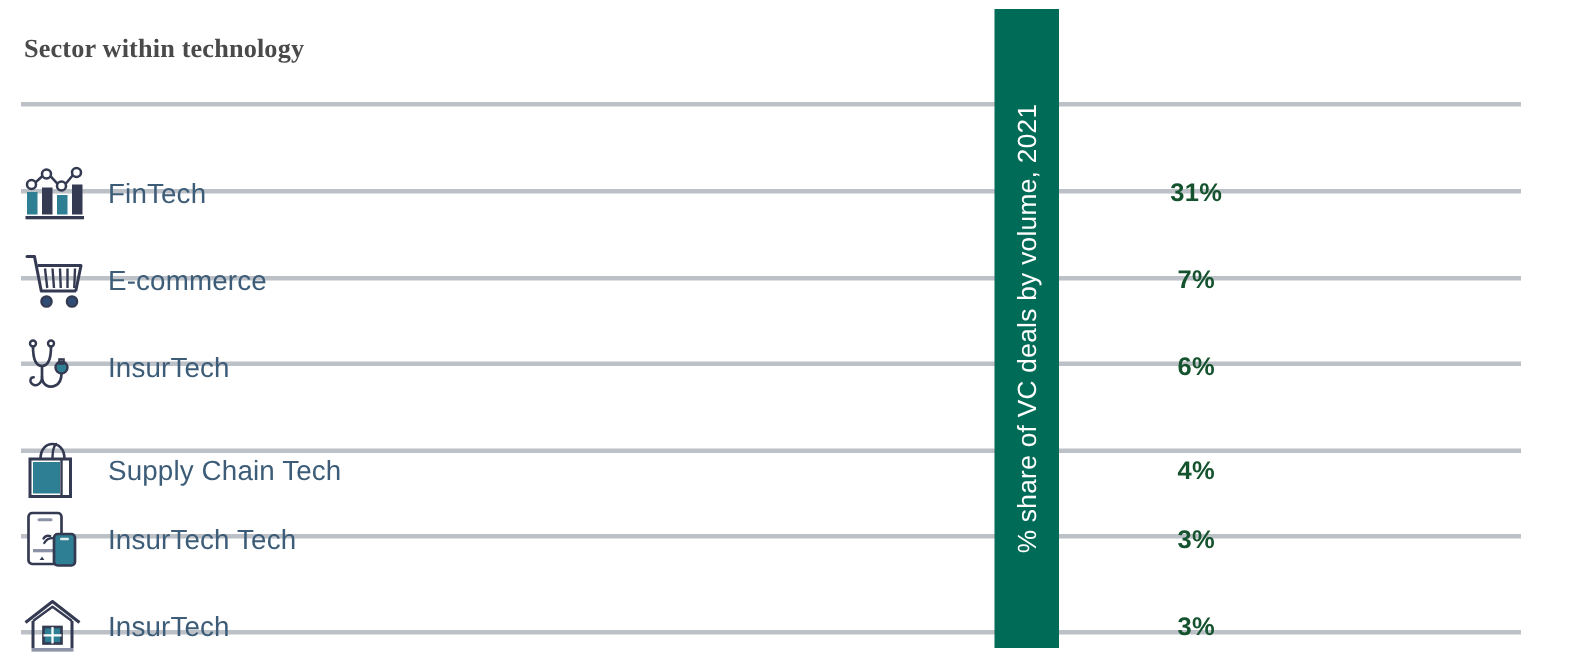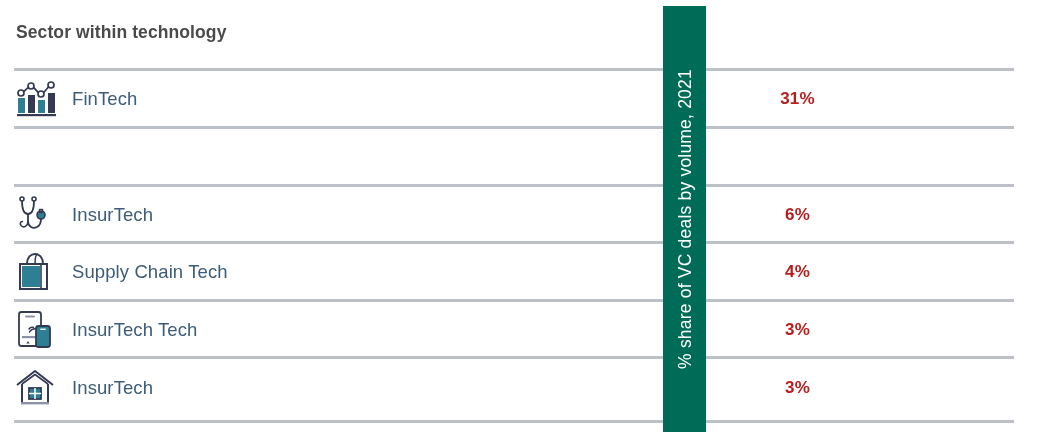--- a/index.html
+++ b/index.html
@@ -21,20 +21,21 @@
     background: #ffffff;
   }
 
   
   .header-row {
     position: absolute;
     left: 0;
     top: 22px;
     width: 1056px;
     height: 40px;
+    font-family: Liberation Serif, serif;
   }
   .header-title {
     position: absolute;
     left: 16px;
     top: 0;
     font-size: 17.5px;
     font-weight: bold;
     color: #4a4a4a;
     letter-spacing: 0.1px;
     white-space: nowrap;
@@ -48,20 +49,21 @@
     height: 3px;
     background: #bcc0c7;
   }
 
   
   .row {
     position: absolute;
     left: 0;
     width: 884px;
     height: 56px;
+    margin-top: 30px;
   }
   .row-icon {
     position: absolute;
     left: 14px;
     top: 50%;
     transform: translateY(-50%);
     width: 44px;
     height: 42px;
     display: block;
   }
@@ -76,21 +78,21 @@
     letter-spacing: 0.1px;
   }
   .row-value {
     position: absolute;
     left: 745px;
     width: 105px;
     top: 50%;
     transform: translateY(-50%);
     font-size: 17px;
     font-weight: bold;
-    color: #b91c1c;
+    color: #14532d;
     text-align: center;
     letter-spacing: 0.2px;
   }
 
   
   .banner {
     position: absolute;
     left: 663px;
     top: 6px;
     width: 43px;
@@ -137,36 +139,47 @@
       <rect x="4" y="20" width="7" height="15" fill="#2f7f94"></rect>
       <rect x="14" y="17" width="7" height="18" fill="#343a52"></rect>
       <rect x="24" y="22" width="7" height="13" fill="#2f7f94"></rect>
       <rect x="34" y="15" width="7" height="20" fill="#343a52"></rect>
       <rect x="3" y="36" width="39" height="2.2" fill="#343a52"></rect>
     </svg>
     <div class="row-label">FinTech</div>
     <div class="row-value">31%</div>
   </div>
 
+  <div class="row" style="top:129px;">
+    <svg class="row-icon" viewBox="0 0 44 42">
+      <path d="M4,5 L9,5 L13.5,28 L36,28" fill="none" stroke="#343a52" stroke-width="2" stroke-linecap="round" stroke-linejoin="round"></path>
+      <path d="M11,11 L40,11 L36.5,28" fill="none" stroke="#343a52" stroke-width="2" stroke-linejoin="round"></path>
+      <path d="M16,13 L17.5,26 M21,13 L22,26 M26,13 L26.5,26 M31,13 L31,26 M36,13 L35.5,26" stroke="#343a52" stroke-width="1.6" fill="none"></path>
+      <circle cx="17" cy="35" r="3.4" fill="#2f4d74" stroke="#343a52" stroke-width="1.6"></circle>
+      <circle cx="34" cy="35" r="3.4" fill="#2f4d74" stroke="#343a52" stroke-width="1.6"></circle>
+    </svg>
+    <div class="row-label">E-commerce</div>
+    <div class="row-value">7%</div>
+  </div>
 
   <div class="row" style="top:187px;">
     <svg class="row-icon" viewBox="0 0 44 42">
       <circle cx="8" cy="5" r="2" fill="none" stroke="#343a52" stroke-width="1.6"></circle>
       <circle cx="20" cy="5" r="2" fill="none" stroke="#343a52" stroke-width="1.6"></circle>
       <path d="M8,7 C8,17 10.5,20 14,20 C17.5,20 20,17 20,7" fill="none" stroke="#343a52" stroke-width="1.8" stroke-linecap="round"></path>
       <path d="M14,20 L14,27 C14,33 19,35 23,33 C26,31.5 27,29 27,25" fill="none" stroke="#343a52" stroke-width="1.8" stroke-linecap="round"></path>
       <path d="M14,27 C14,32 10,34 7.5,32 C5.5,30.4 6,27.5 8.5,27.5" fill="none" stroke="#343a52" stroke-width="1.6" stroke-linecap="round"></path>
       <circle cx="27" cy="21" r="4" fill="#2f7f94" stroke="#343a52" stroke-width="1.6"></circle>
       <rect x="25.5" y="15.5" width="3" height="3" fill="none" stroke="#343a52" stroke-width="1.4"></rect>
     </svg>
     <div class="row-label">InsurTech</div>
     <div class="row-value">6%</div>
   </div>
 
-  <div class="row" style="top:244px;padding-left:12px;">
+  <div class="row" style="top:256px;padding-left:12px;">
     <svg class="row-icon" viewBox="0 0 44 42">
       <path d="M13,13 C13,6 17,3 21,3 C25,3 29,6 29,13" fill="none" stroke="#343a52" stroke-width="1.8"></path>
       <path d="M21,13 C21,6 22.5,3 24,3" fill="none" stroke="#343a52" stroke-width="1.6"></path>
       <rect x="6" y="13" width="27" height="25" fill="#ffffff" stroke="#343a52" stroke-width="2"></rect>
       <rect x="8" y="15" width="18" height="21" fill="#2f7f94"></rect>
       <line x1="27" y1="13" x2="27" y2="38" stroke="#343a52" stroke-width="1.6"></line>
     </svg>
     <div class="row-label">Supply Chain Tech</div>
     <div class="row-value">4%</div>
   </div>

